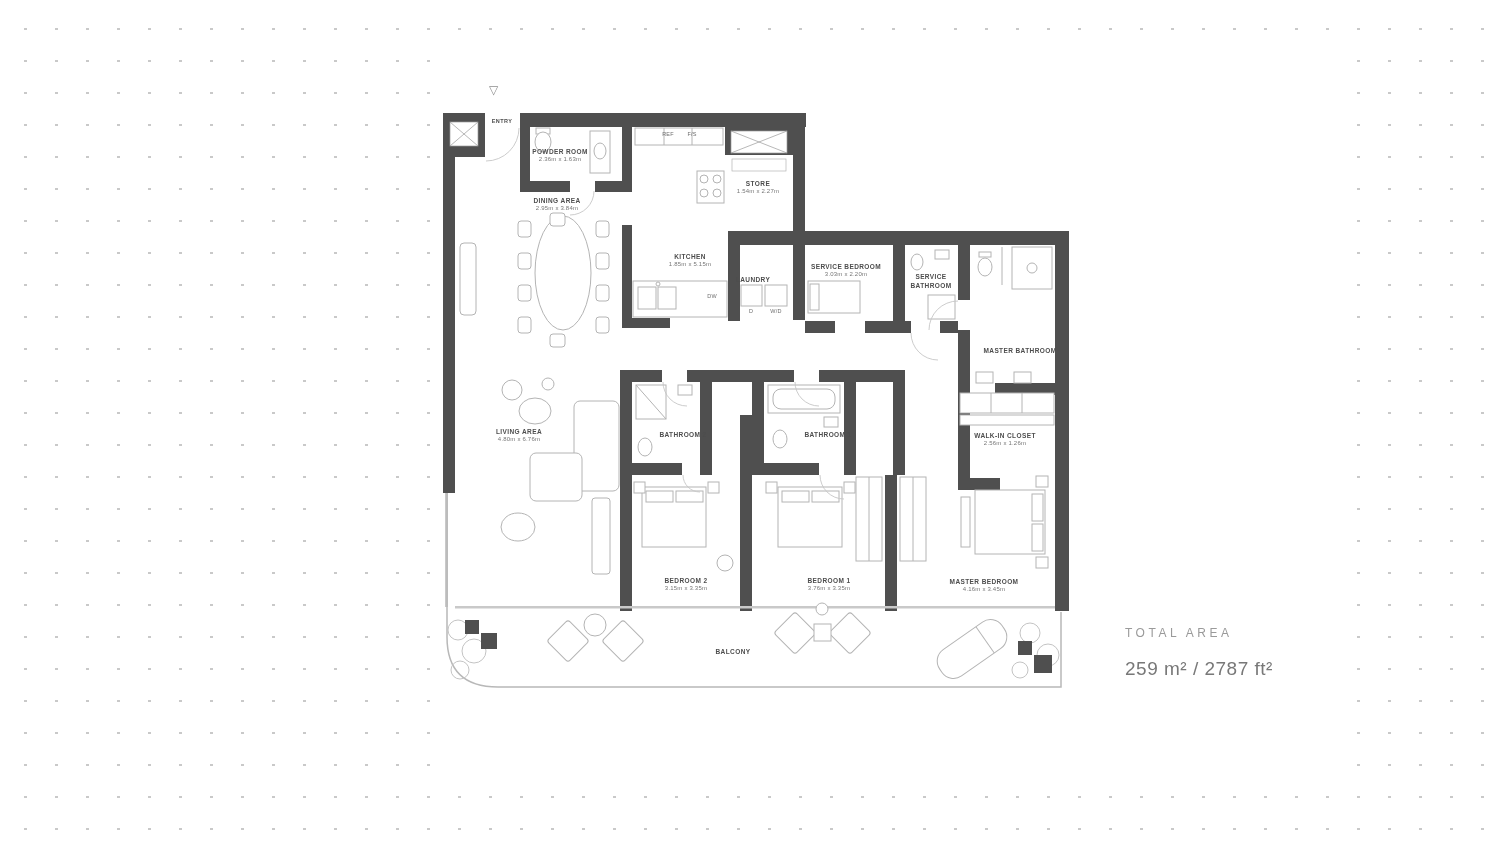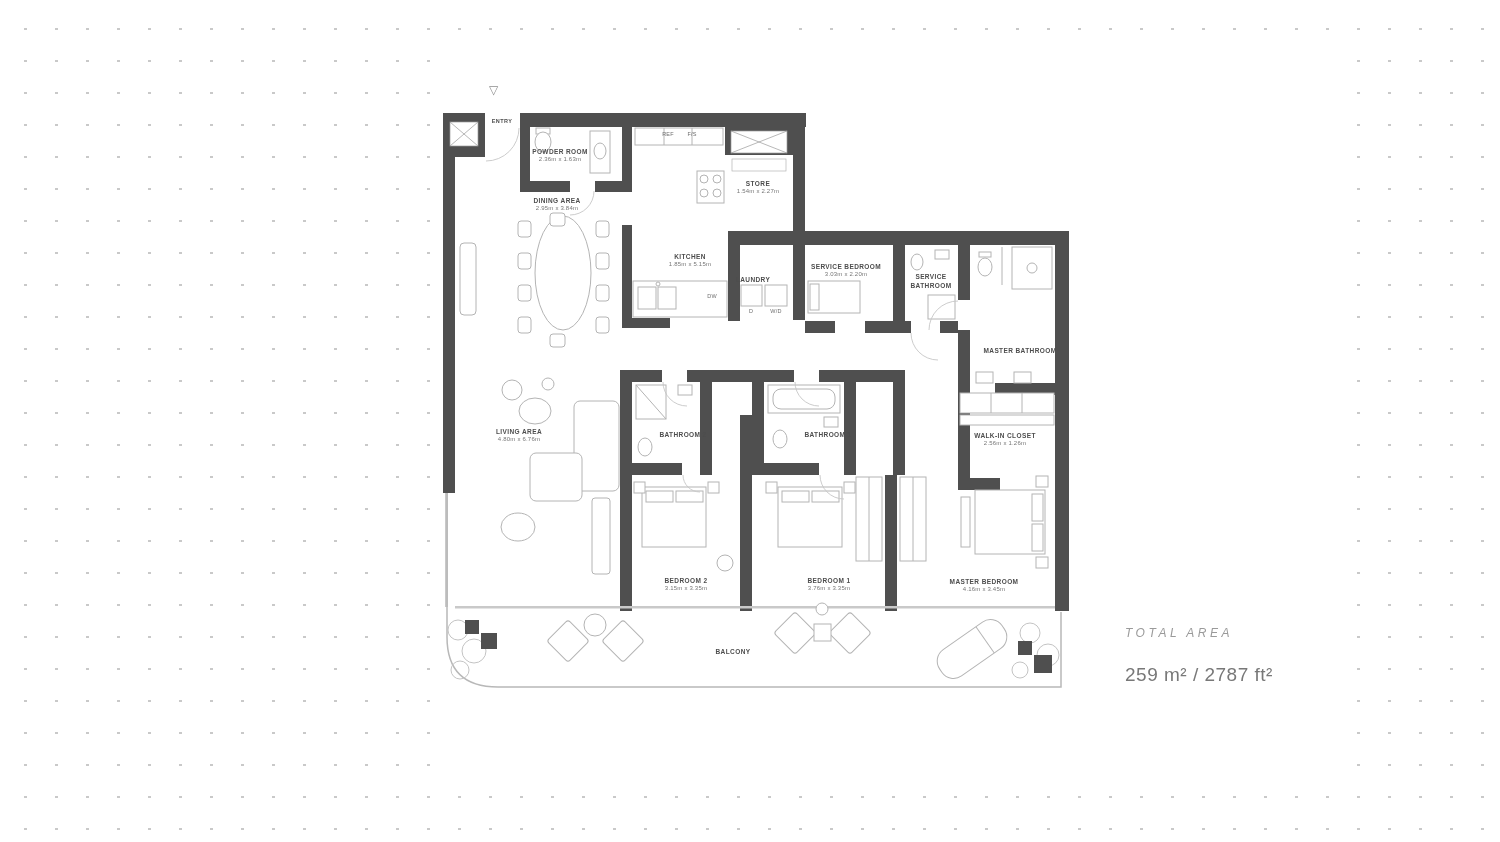--- a/index.html
+++ b/index.html
@@ -13,22 +13,22 @@
   .canvas{position:absolute;left:430px;top:57px;width:925px;height:727px;background:#ffffff;}
   .plan{position:absolute;left:440px;top:85px;width:632px;height:610px;}
   .plan svg{position:absolute;left:0;top:0;}
   .lbl{position:absolute;transform:translateX(-50%);text-align:center;white-space:nowrap;z-index:5;}
   .lname{font-size:6.5px;letter-spacing:.4px;color:#4d4d4d;font-weight:600;}
   .ldims{font-size:6px;letter-spacing:.2px;color:#767676;margin-top:1px;}
   .wrap .lname{white-space:normal;width:46px;line-height:1.35;margin:0 auto;}
   .tiny{font-size:5.5px;color:#6e6e6e;font-weight:400;letter-spacing:.2px;}
   .entry-marker{position:absolute;left:49px;top:-2px;font-size:12px;color:#8f8f8f;z-index:6;}
   .total{position:absolute;left:1125px;top:626px;}
-  .total-label{font-size:12px;letter-spacing:3.5px;color:#9a9a9a;font-style:italic;}
-  .total-value{font-size:19px;letter-spacing:.5px;color:#787878;margin-top:24px;}
+  .total-label{font-size:12px;letter-spacing:3.5px;color:#9a9a9a;}
+  .total-value{font-size:19px;letter-spacing:.5px;color:#787878;margin-top:18px;}
 </style>
 </head>
 <body>
 
 <div class="canvas"></div>
 
 <div class="plan">
   <span class="entry-marker">▽</span>
 
   <svg width="632" height="610" viewBox="0 0 632 610">

